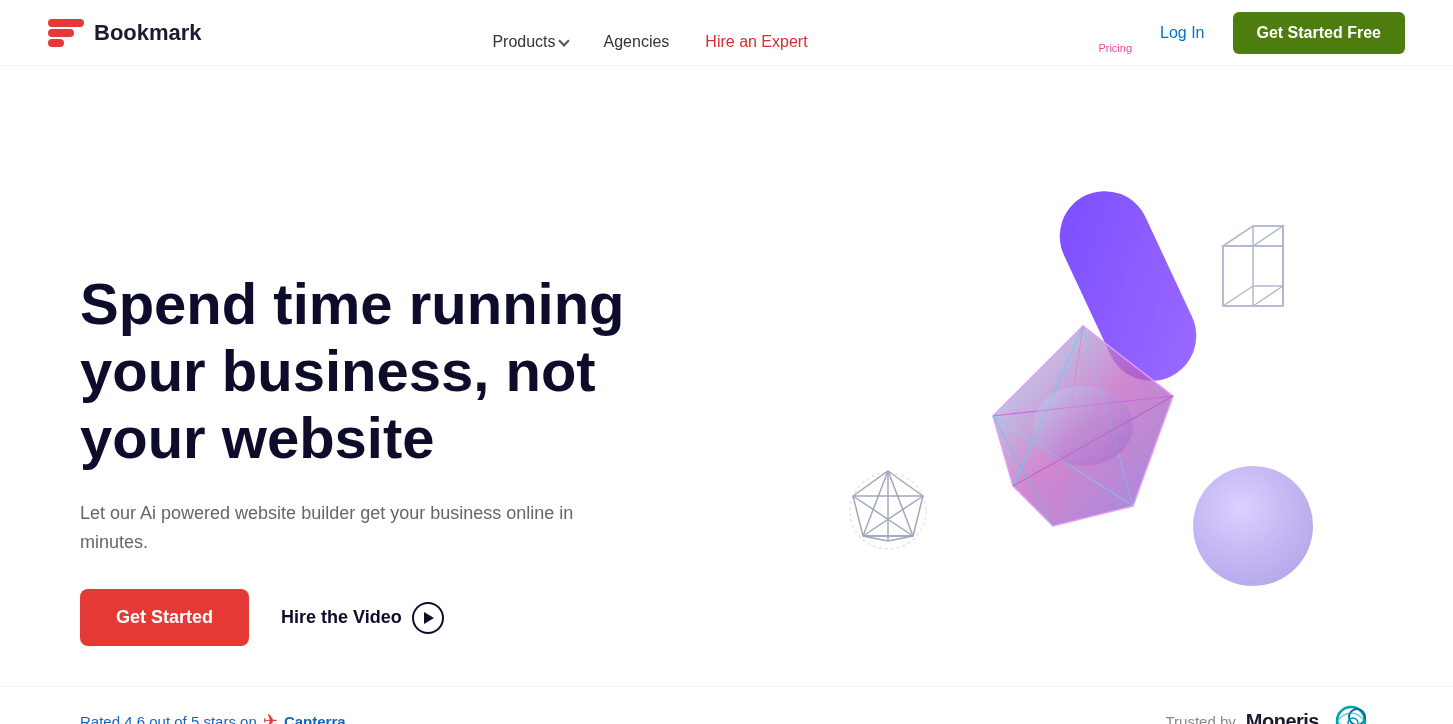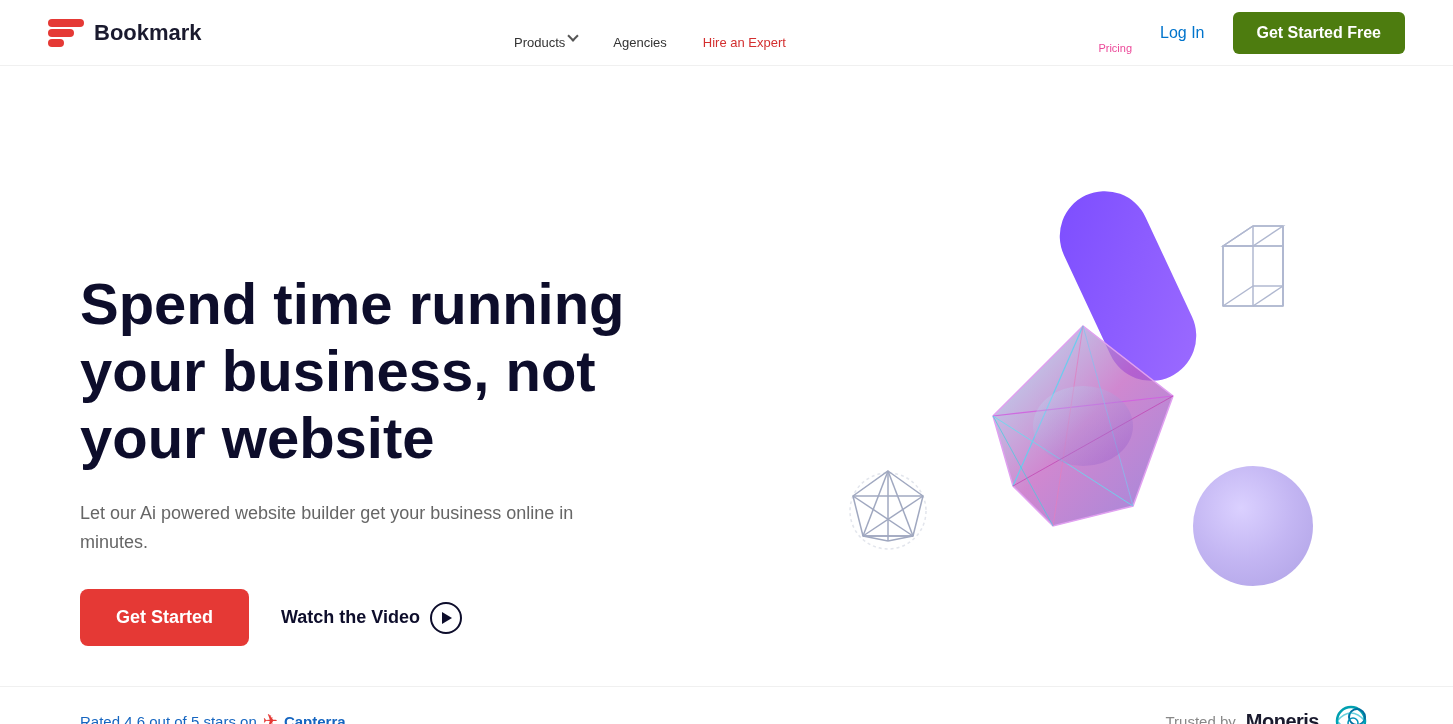--- a/index.html
+++ b/index.html
@@ -30,24 +30,25 @@
       font-size: 22px;
       font-weight: 700;
       color: #1a1a2e;
     }
     .nav-center {
       display: flex;
       align-items: center;
       gap: 36px;
     }
     .nav-link {
-      font-size: 13px;
+      font-size: 16px;
       color: #333;
       text-decoration: none;
       display: flex;
+      align-items: center;
       gap: 4px;
       cursor: pointer;
       margin-top: 19px;
     }
     .nav-link.hire { color: #d32f2f; font-weight: 500; }
     .nav-right {
       display: flex;
       align-items: center;
       gap: 28px;
     }
@@ -302,21 +303,21 @@
 
 <section class="hero">
   <div class="hero-left">
     <h1 class="hero-title">Spend time running your business, not your website</h1>
     <p class="hero-subtitle">Let our Ai powered website builder get your business online in minutes.</p>
     <div class="hero-buttons">
       <button class="btn-get-started-hero">
         <span>Get Started</span>
       </button>
       <button class="btn-watch-video">
-        <span>Watch the Video</span>
+        <span>Hire the Video</span>
         <span class="play-circle">
           <span class="play-triangle"></span>
         </span>
       </button>
     </div>
   </div>
 
   <div class="hero-right">
 
     <div class="shape shape-pill"></div>

